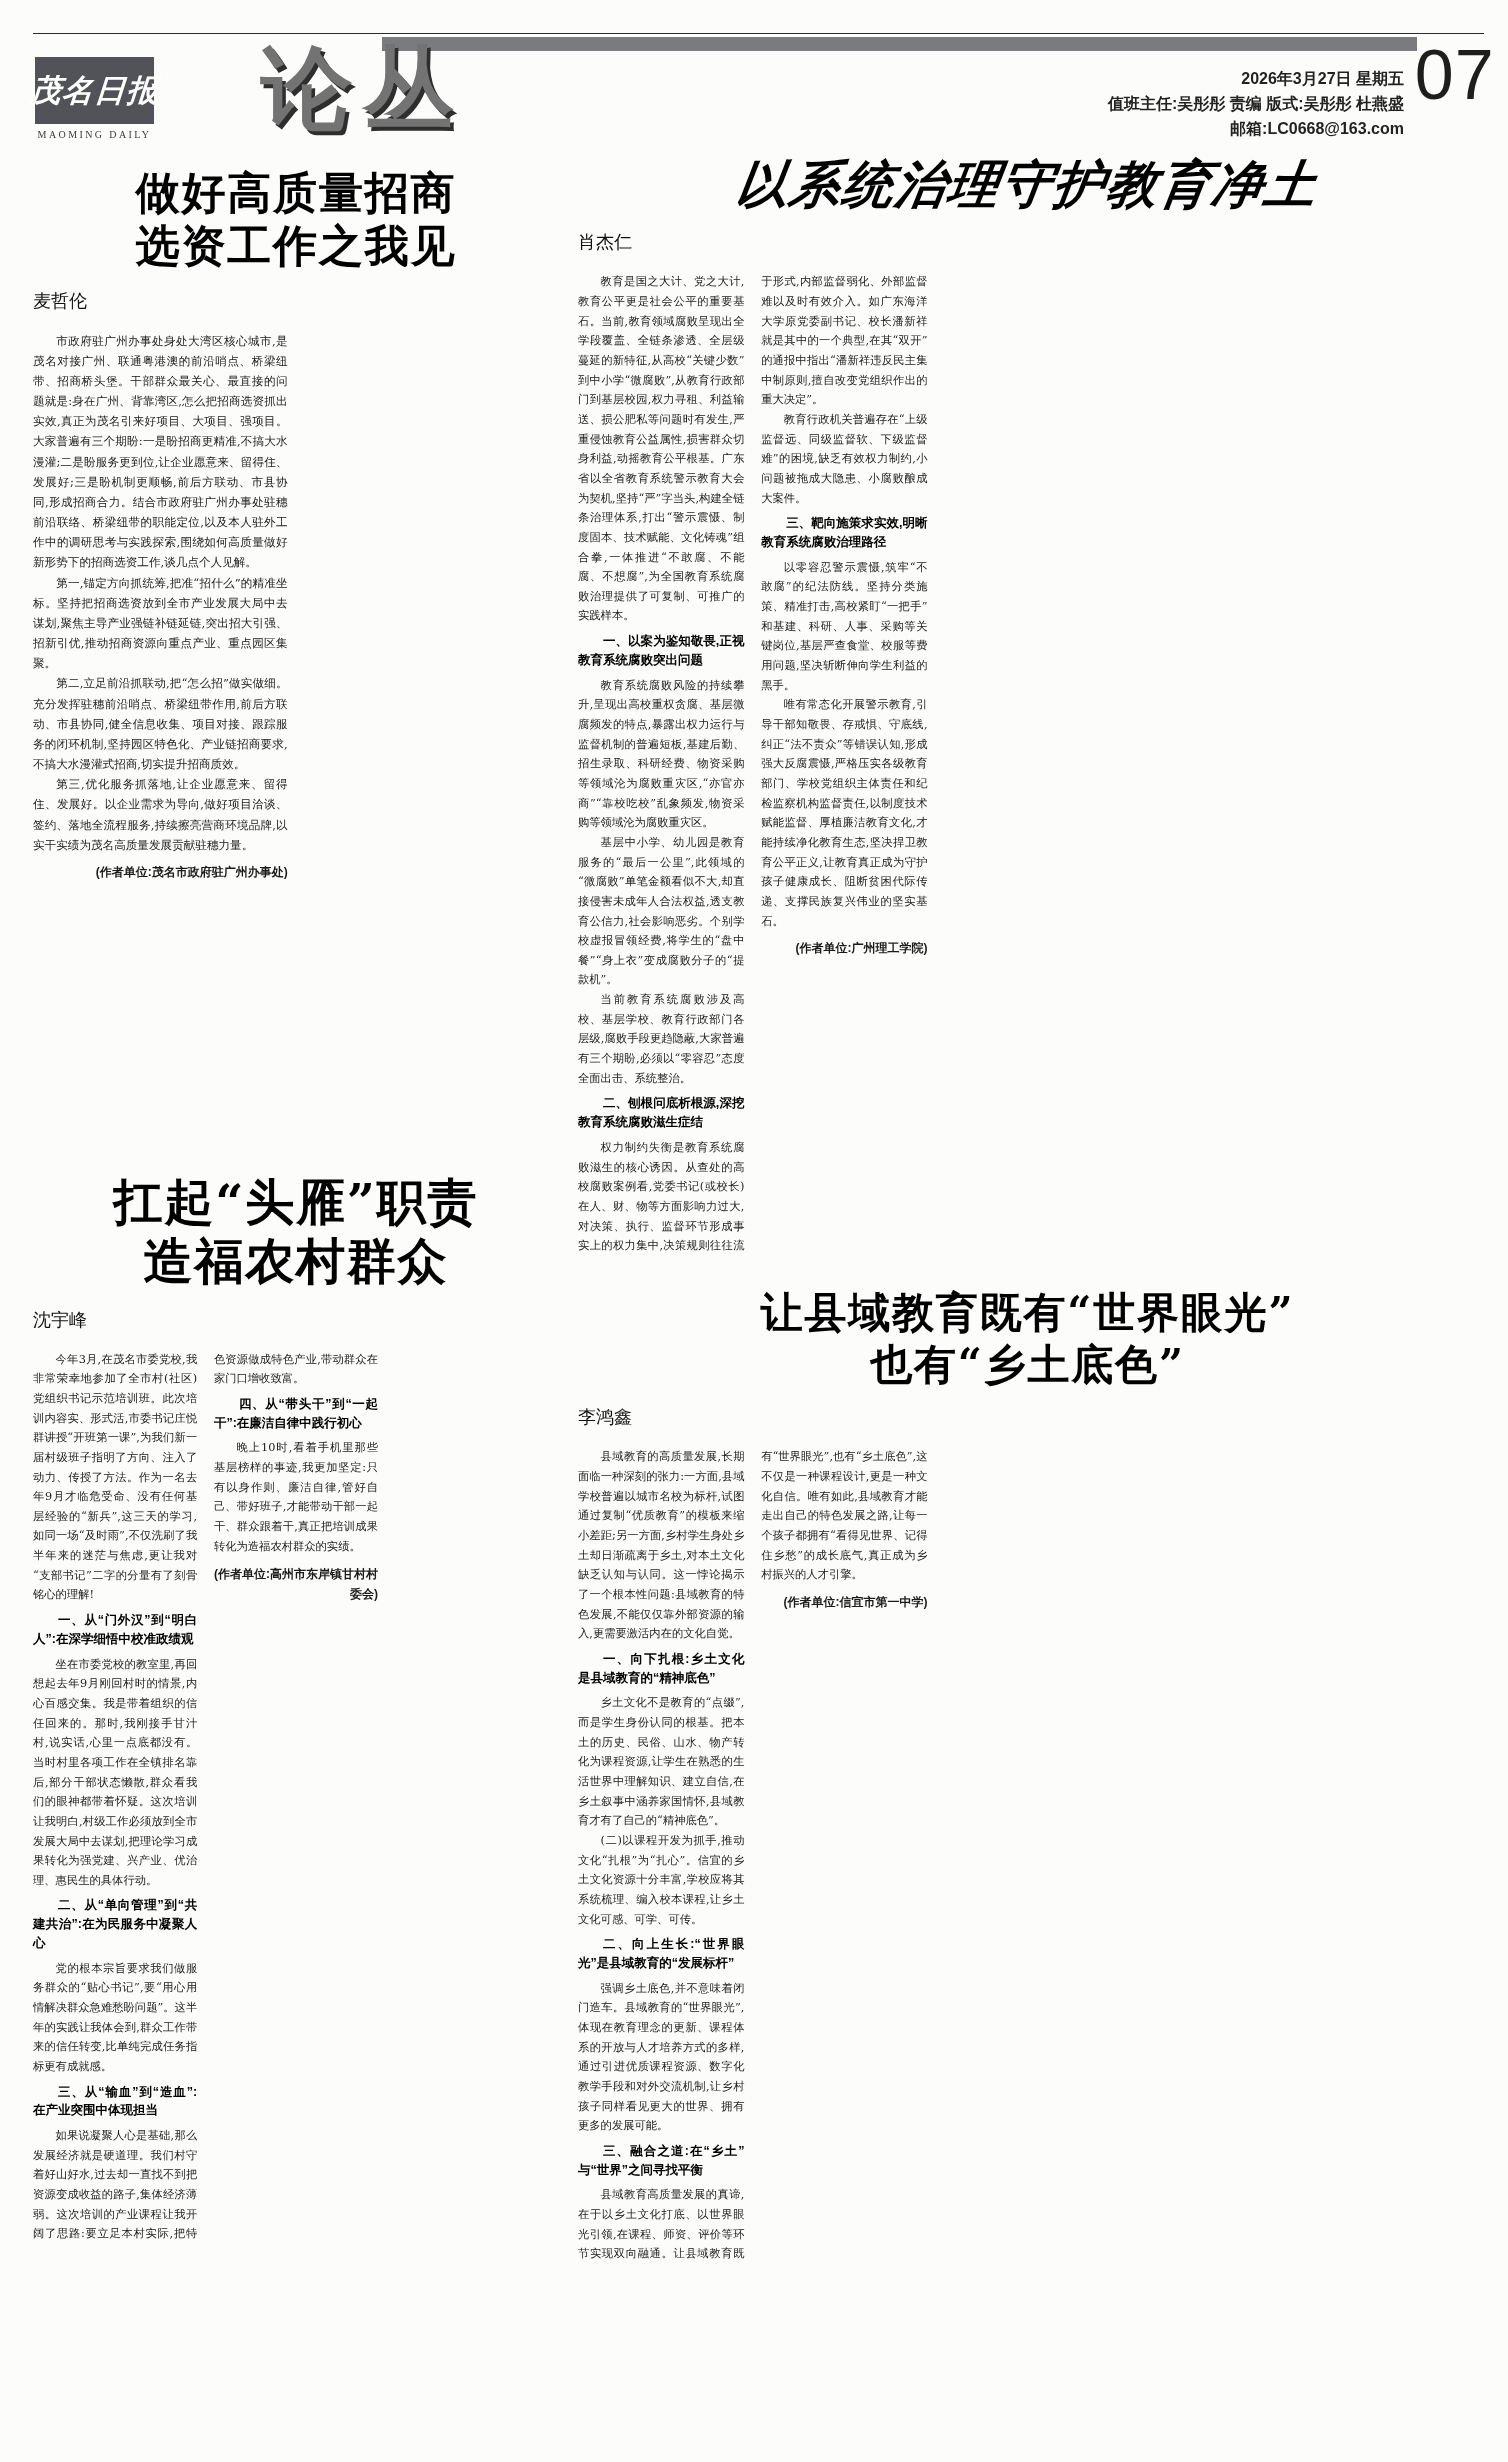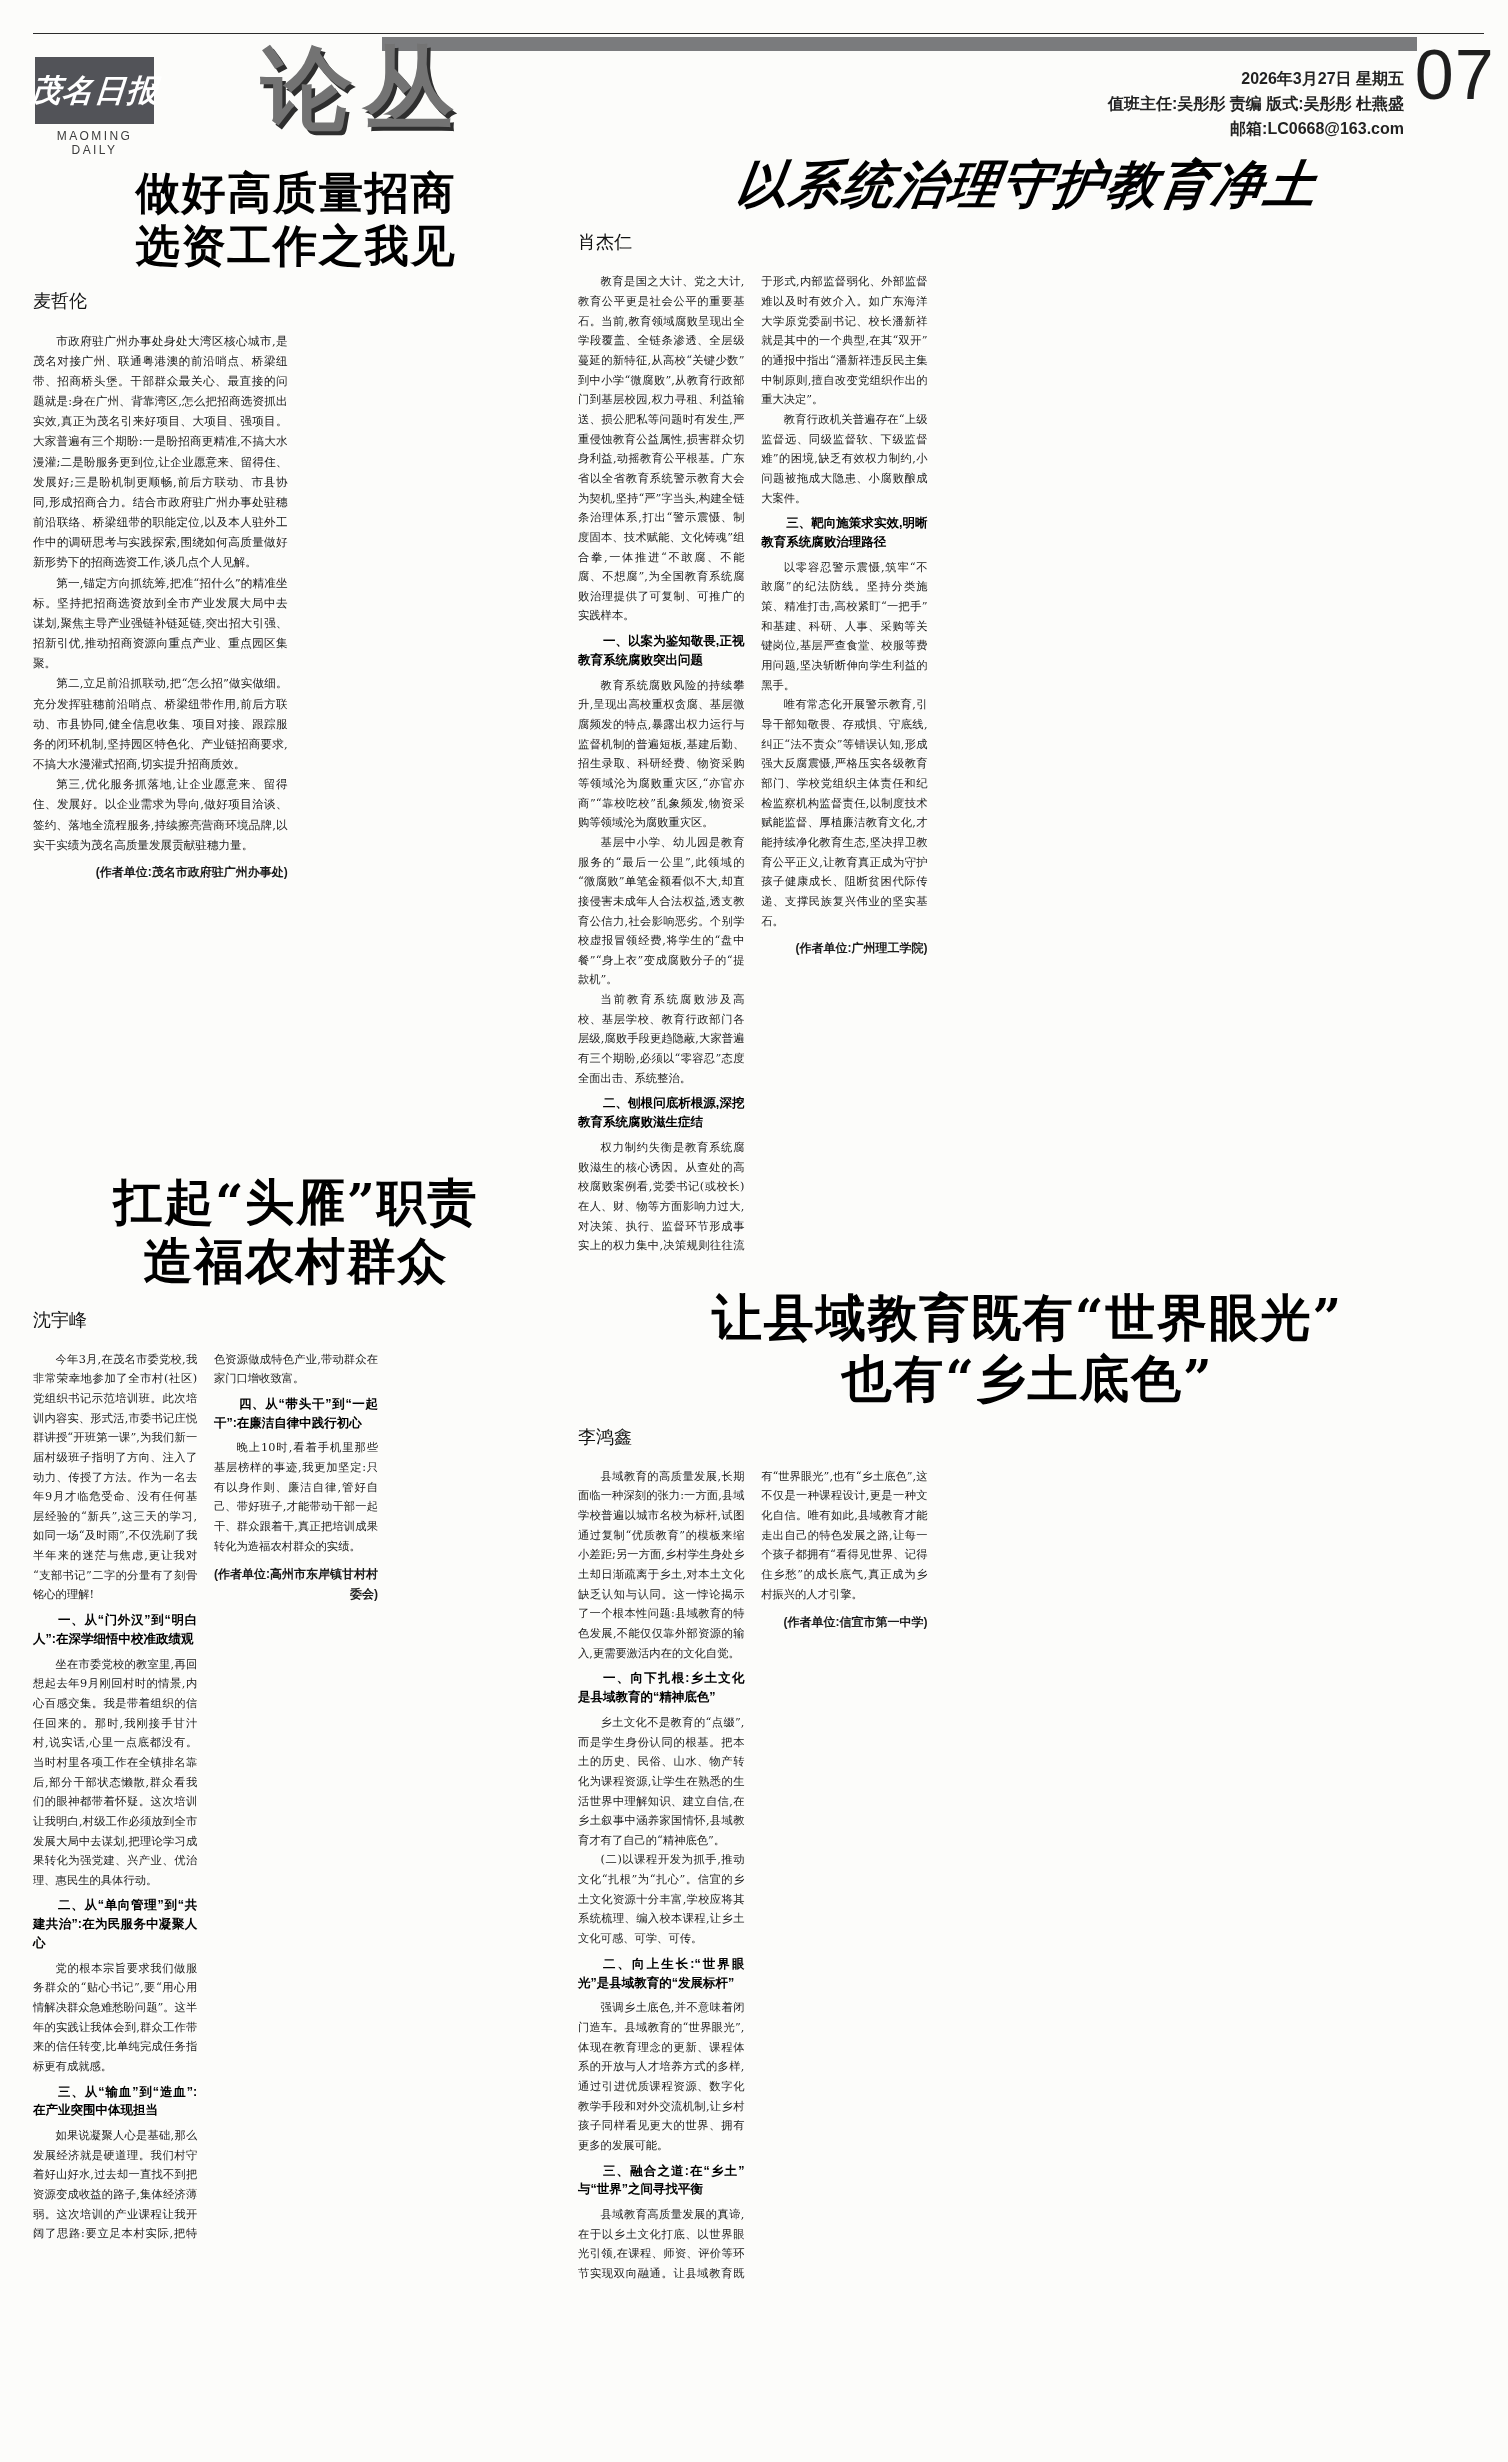--- a/index.html
+++ b/index.html
@@ -5,39 +5,39 @@
   html,body{margin:0;padding:0;background:#e8e8e4;}
   .page{width:1508px;height:2462px;background:#fcfcfa;position:relative;margin:0 auto;
         font-family:"DejaVu Serif","Liberation Serif",serif;color:#141414;overflow:hidden;}
   
   .topline{position:absolute;top:33px;left:33px;right:24px;border-top:1.8px solid #2b2b2b;}
   .graybar{position:absolute;top:37px;left:382px;width:1035px;height:14.3px;background:#7a7b7d;}
   .logo-box{position:absolute;top:57px;left:35px;width:119px;height:67px;background:#525358;
             display:flex;align-items:center;justify-content:center;}
   .logo-cn{color:#fff;font-size:31px;font-weight:bold;font-style:italic;letter-spacing:1.2px;
            transform:skewX(-4deg);white-space:nowrap;}
-  .logo-en{position:absolute;top:129px;left:35px;width:119px;text-align:center;font-size:12px;
-           letter-spacing:2.4px;color:#3c3c3c;font-family:Liberation Sans, sans-serif;}
+  .logo-en{position:absolute;top:129px;left:35px;width:119px;text-align:center;font-size:10px;
+           letter-spacing:2.4px;color:#3c3c3c;font-family:Liberation Serif, serif;}
   .section-name{position:absolute;top:38px;left:240px;font-size:91px;line-height:1.1;font-weight:bold;
                 color:#737373;text-shadow:3.6px 4.2px 0 #2e2e2e;letter-spacing:10.7px;font-family:"DejaVu Serif",serif;margin-left:21px;}
   .dateblock{position:absolute;top:67px;right:104px;text-align:right;
              font-family:"Liberation Sans",sans-serif;font-weight:bold;font-size:16px;line-height:1.55;color:#222;}
   .pagenum{position:absolute;top:35px;right:13px;font-size:70px;font-family:"Liberation Sans",sans-serif;
            font-weight:400;color:#1e1e1e;letter-spacing:1.2px;}
   
   .content{position:absolute;top:149px;left:33px;width:1444px;display:flex;gap:19px;}
   .col-left{width:526px;flex:0 0 526px;}
   .col-right{flex:1;}
   article{display:block;}
   .a-title{text-align:center;font-weight:bold;color:#000;line-height:1.22;letter-spacing:1.8px;}
   .a-title .tl{display:block;}
   .t1{font-size:44px;margin:16.7px 0 3.6px;}
   .t2{font-size:51px;font-style:italic;transform:skewX(-8deg);margin:3.6px 0 0;}
   .t3{font-size:49px;margin:54px 0 3.6px;}
-  .t4{font-size:50px;margin:24px 0 3.6px;}
+  .t4{font-size:42px;margin:24px 0 3.6px;}
   .a-author{text-align:left;font-size:18px;margin:15.5px 0 18px;color:#111;}
   .body{text-align:justify;font-size:11.6px;line-height:1.74;color:#1b1b1b;column-gap:16.7px;column-fill:auto;}
   .b1{column-count:2;height:788px;}
   .b2{column-count:5;height:991px;font-size:11.3px;}
   .b3{column-count:3;height:922px;font-size:11.3px;}
   .b4{column-count:5;height:836px;font-size:11.3px;}
   .body p{margin:0;text-indent:2em;}
   .body p.sub{font-family:"Liberation Sans",sans-serif;font-weight:bold;font-size:12.5px;color:#000;
               margin:6px 0;line-height:1.5;}
   .body p.unit{font-family:"Liberation Sans",sans-serif;font-weight:bold;text-align:right;

